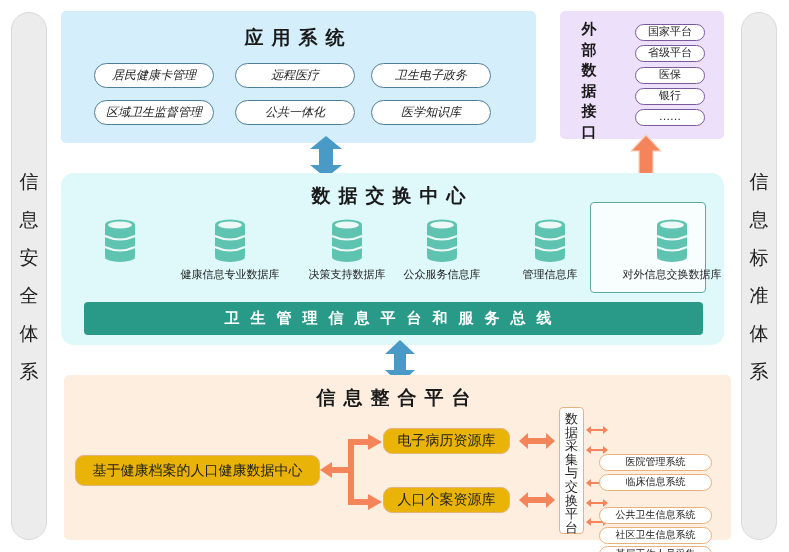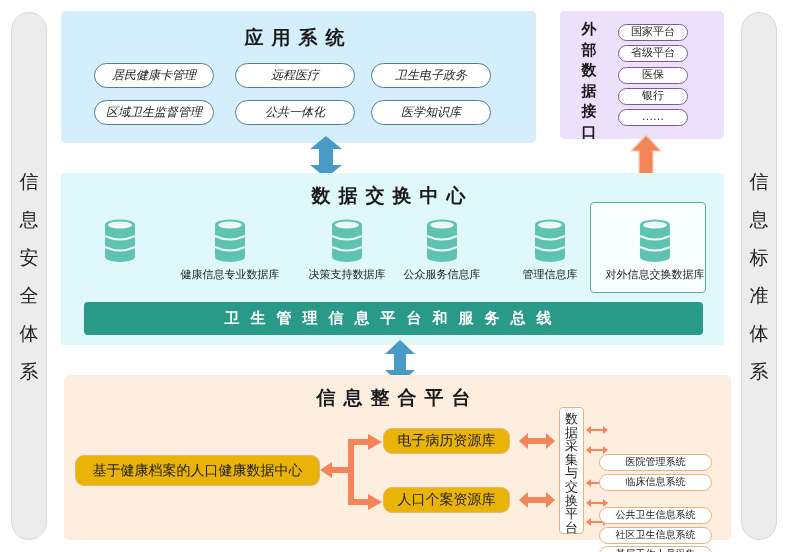--- a/index.html
+++ b/index.html
@@ -19,25 +19,25 @@
   .panel-title { position:absolute; left:0; right:0; text-align:center; font-family:"DejaVu Serif", serif;
                  font-weight:bold; font-size:19px; letter-spacing:8px; color:#1a1a1a; }
   #app-title { top:14px; }
   .pill { position:absolute; width:120px; height:25px; border:1.5px solid #4f7e98; border-radius:13px; background:#fff;
           font-size:12px; line-height:22px; text-align:center; color:#222; box-sizing:border-box;font-style:italic; }
 
   
   #ext-panel { left:560px; top:11px; width:164px; height:128px; background:#ede0fb; border-radius:5px; }
   #ext-vert { position:absolute; left:18px; top:8px; width:22px; text-align:center; font-family:"DejaVu Serif", serif;
               font-weight:bold; font-size:15px; line-height:20.5px; color:#1a1a1a; }
-  .ext-pill { position:absolute; left:58px; width:70px; height:17px; border:1.5px solid #7a5a9a; border-radius:9px; background:#fff;
+  .ext-pill { position:absolute; left:75px; width:70px; height:17px; border:1.5px solid #7a5a9a; border-radius:9px; background:#fff;
               font-size:11px; line-height:14px; text-align:center; color:#222; box-sizing:border-box; }
 
   
-  #dx-panel { left:61px; top:173px; width:663px; height:172px; background:#dff8f9; border-radius:2px; }
+  #dx-panel { left:61px; top:173px; width:663px; height:172px; background:#dff8f9; border-radius:13px; }
   #dx-title { top:10px; }
   .db { position:absolute; width:120px; text-align:center; }
   .db svg { display:block; margin:0 auto; }
   .db-label { font-size:11px; color:#222; margin-top:4px; white-space:nowrap; }
   #ext-db-box { position:absolute; left:529px; top:29px; width:114px; height:89px; border:1.5px solid #5fa9a0; border-radius:4px; background:#f8fefe; }
   #bus-bar { left:84px; top:302px; width:619px; height:33px; background:#2a9a88; border-radius:4px;
              color:#fff; font-weight:bold; font-size:15px; letter-spacing:11px; text-align:center; line-height:33px; }
 
   
   #int-panel { left:64px; top:375px; width:667px; height:165px; background:#fdeee0; border-radius:5px; }
@@ -160,21 +160,21 @@
       <rect x="1" y="6" width="30" height="32" rx="2" fill="#5ec3b0"></rect>
       <ellipse cx="16" cy="38" rx="15" ry="5" fill="#5ec3b0"></ellipse>
       <ellipse cx="16" cy="6" rx="15" ry="5.5" fill="#5ec3b0"></ellipse>
       <ellipse cx="16" cy="6" rx="12" ry="3.5" fill="#eef9f7"></ellipse>
       <path d="M1 17 Q16 24 31 17" stroke="#eef9f7" stroke-width="2" fill="none"></path>
       <path d="M1 28 Q16 35 31 28" stroke="#eef9f7" stroke-width="2" fill="none"></path>
     </svg>
     <div class="db-label">管理信息库</div>
   </div>
 
-  <div class="db" style="left:534px; top:46px;">
+  <div class="db" style="left:551px; top:46px;">
     <svg width="32" height="44" viewBox="0 0 32 44">
       <rect x="1" y="6" width="30" height="32" rx="2" fill="#5ec3b0"></rect>
       <ellipse cx="16" cy="38" rx="15" ry="5" fill="#5ec3b0"></ellipse>
       <ellipse cx="16" cy="6" rx="15" ry="5.5" fill="#5ec3b0"></ellipse>
       <ellipse cx="16" cy="6" rx="12" ry="3.5" fill="#eef9f7"></ellipse>
       <path d="M1 17 Q16 24 31 17" stroke="#eef9f7" stroke-width="2" fill="none"></path>
       <path d="M1 28 Q16 35 31 28" stroke="#eef9f7" stroke-width="2" fill="none"></path>
     </svg>
     <div class="db-label">对外信息交换数据库</div>
   </div>

